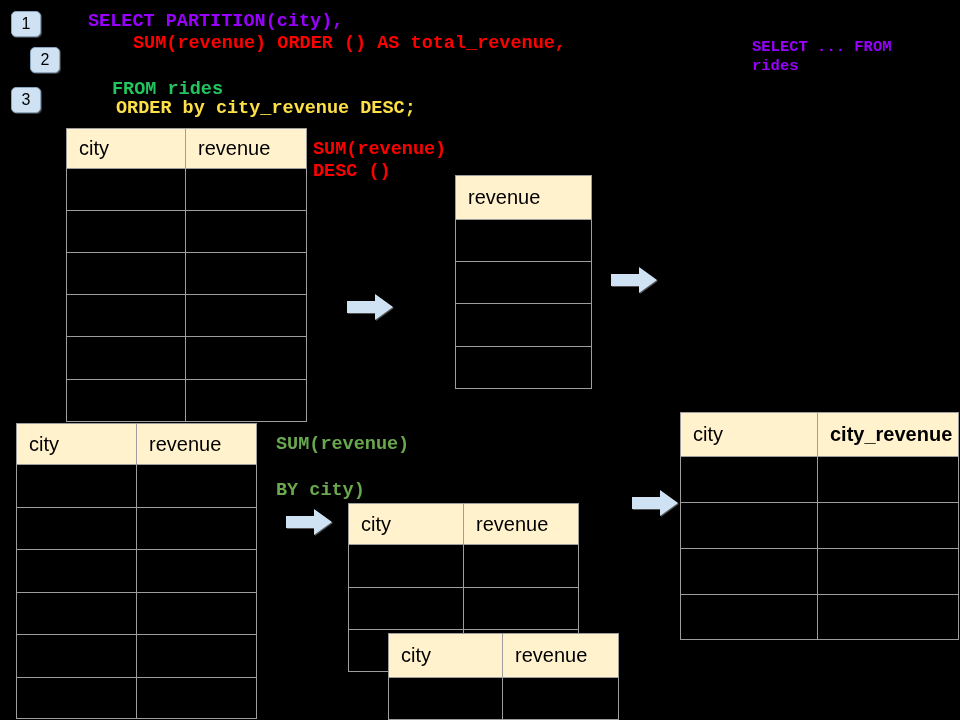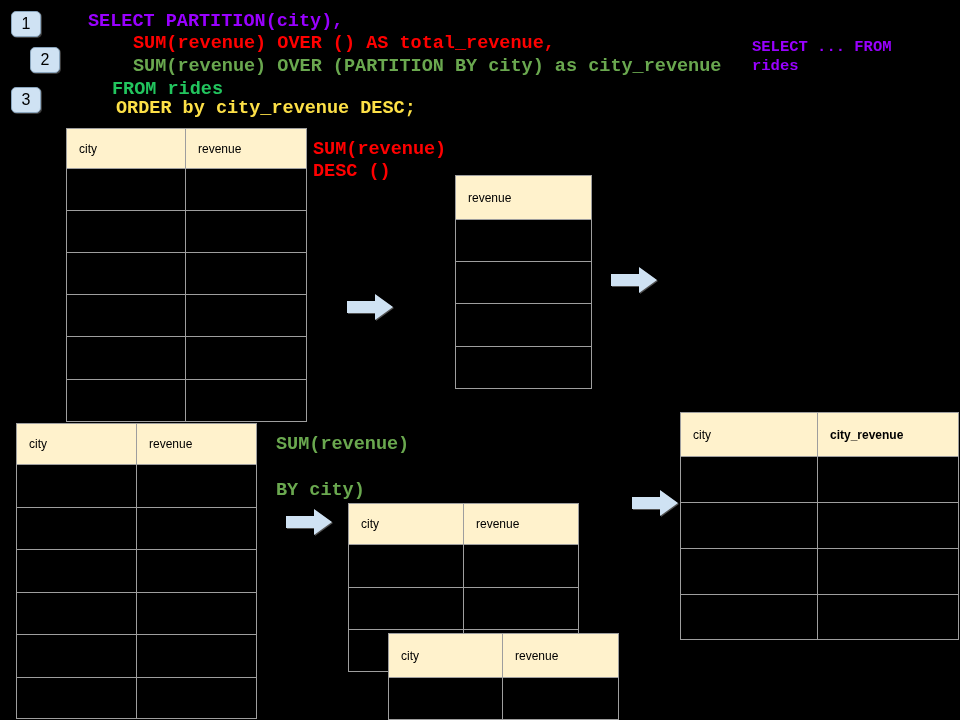--- a/index.html
+++ b/index.html
@@ -21,21 +21,21 @@
     position:absolute;width:30px;height:26px;background:#cfe2f3;
     border:1px solid #8aa5bd;border-radius:5px;box-shadow:1px 1px 0 #3c3c3c;
     display:flex;align-items:center;justify-content:center;
     color:#000;font-size:16px;box-sizing:border-box;
   }
   
   .tbl{position:absolute;border:1px solid #9e9e9e;background:#000;box-sizing:content-box;}
   .thead{display:flex;background:#fff2cc;}
   .th{
     display:flex;align-items:center;padding-left:12px;box-sizing:border-box;
-    color:#000;font-size:12px;border-right:1px solid #9e9e9e;
+    color:#000;font-size:20px;border-right:1px solid #9e9e9e;
   }
   .th:last-child{border-right:none;}
   .trow{display:flex;border-top:1px solid #9e9e9e;}
   .td{box-sizing:border-box;border-right:1px solid #9e9e9e;}
   .td:last-child{border-right:none;}
   .overlay{z-index:2;}
   
   .arrow{position:absolute;width:46px;height:26px;filter:drop-shadow(1.5px 1.5px 0.5px rgba(110,110,110,0.75));}
 </style>
 </head>
@@ -47,22 +47,21 @@
       <span>1</span>
     </div>
   <div class="badge" style="left:30px;top:47px;">
       <span>2</span>
     </div>
   <div class="badge" style="left:11px;top:87px;">
       <span>3</span>
     </div>
 
   <div class="code sql-line" style="left: 88px; top: 11px; color: rgb(153, 0, 255);">SELECT PARTITION(city),</div>
-  <div class="code sql-line" style="left: 133px; top: 33px; color: rgb(255, 0, 0);">SUM(revenue) OVER () AS total_revenue,</div>
-  <div class="code sql-line" style="left: 133px; top: 56px; color: rgb(106, 168, 79);">SUM(revenue) OVER (PARTITION BY city) as city_revenue</div>
+  <div class="code sql-line" style="left: 133px; top: 33px; color: rgb(255, 0, 0);">SUM(revenue) ORDER () AS total_revenue,</div>
   <div class="code sql-line" style="left: 112px; top: 79px; color: #22c55e;">FROM rides</div>
   <div class="code sql-line" style="left: 116px; top: 98px; color: #fde047;">ORDER by city_revenue DESC;</div>
 
   <div class="code snippet-line" style="left: 752px; top: 38px; color: rgb(153, 0, 255);">SELECT ... FROM</div>
   <div class="code snippet-line" style="left: 752px; top: 57px; color: rgb(153, 0, 255);">rides</div>
 
   <div class="code label-line" style="left: 313px; top: 139px; color: rgb(255, 0, 0);">SUM(revenue)</div>
   <div class="code label-line" style="left: 313px; top: 161px; color: rgb(255, 0, 0);">DESC ()</div>
 
   <div class="code label-line-sm" style="left: 276px; top: 433px; color: rgb(106, 168, 79);">SUM(revenue)</div>

